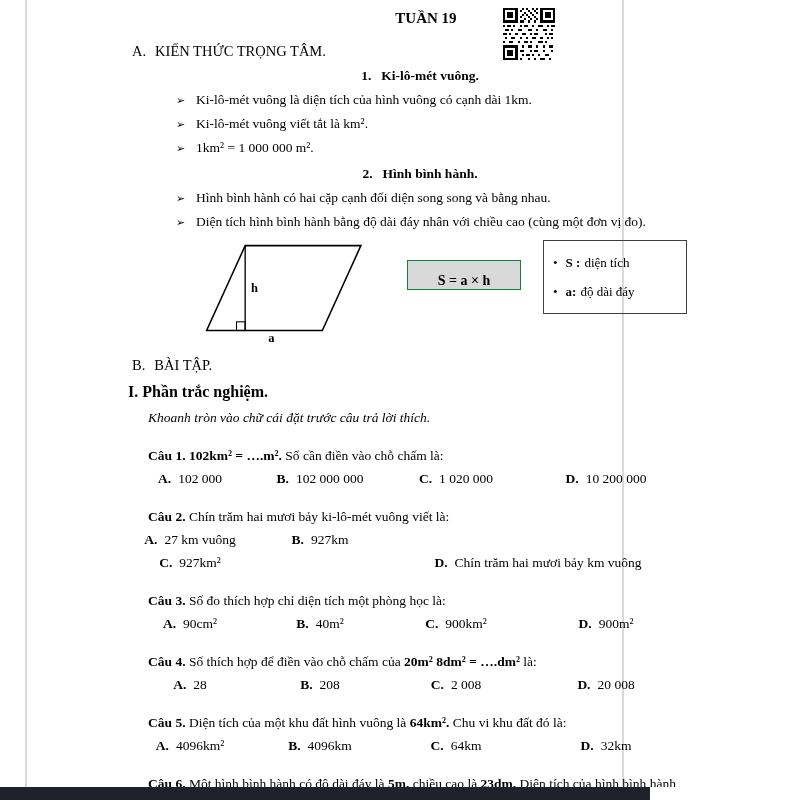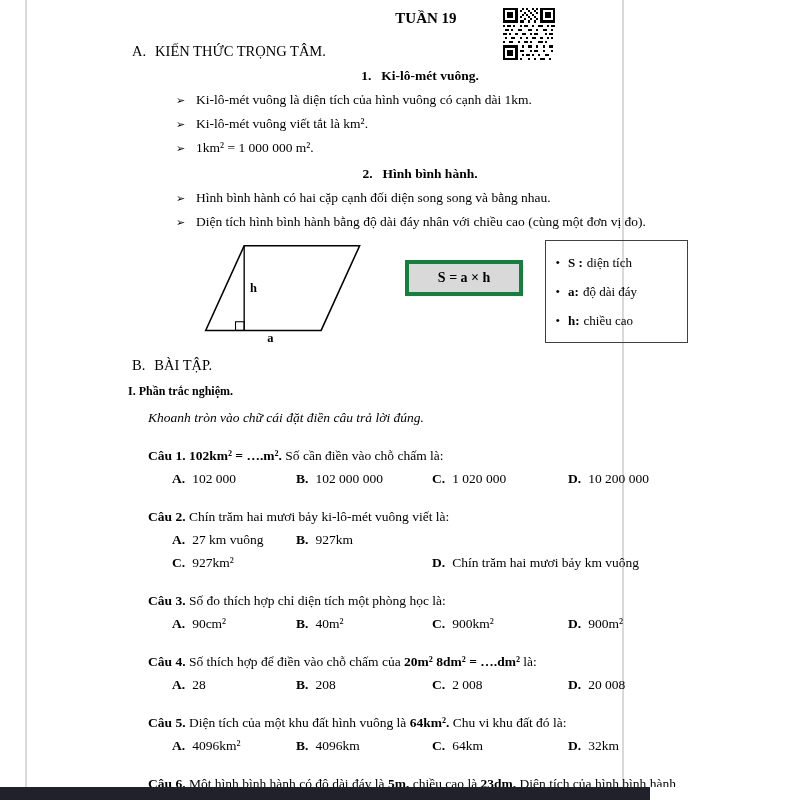--- a/index.html
+++ b/index.html
@@ -14,33 +14,33 @@
   .title{padding-top:8px;text-align:center;font-weight:bold;font-size:15px;line-height:20px;margin-right:-36px;}
   .heading{margin-top:12px;font-weight:normal;font-size:14.5px;line-height:22px;margin-left:4px;}
   .heading .h-label{margin-right:9px;}
   .topic{margin-top:2px;padding-left:24px;font-weight:bold;line-height:24px;text-align:center;}
   .topic .t-num{margin-right:10px;}
   .bullet{padding-left:48px;line-height:24px;}
   .bullet .marker{display:inline-block;width:20px;font-size:11px;}
   .diagram-row{margin-top:2px;display:flex;align-items:flex-start;}
   .para-svg{margin-left:70px;}
   .formula-box{margin-left:24px;margin-top:24px;width:112px;height:28px;background:#d9d9d9;
-               border:4px solid #15803d;display:flex;align-items:center;justify-content:center;
+               border:1px solid #15803d;display:flex;align-items:flex-end;justify-content:center;
                font-weight:bold;font-size:14px;}
   .legend-box{margin-left:22px;margin-top:4px;width:124px;border:1px solid #404040;padding:7px 9px;}
   .legend-item{line-height:29px;font-size:13px;white-space:nowrap;}
   .legend-item .dot{margin-right:8px;}
   .legend-item b{margin-right:4px;}
   .heading-b{margin-top:10px;}
-  .sub-heading{margin-top:4px;font-weight:bold;font-size:12px;line-height:23px;}
+  .sub-heading{margin-top:4px;font-weight:bold;font-size:16px;line-height:23px;}
   .instruction{margin-top:3px;padding-left:20px;font-style:italic;line-height:23px;}
   .question{margin-top:2px;}
   .q-stem{padding-left:20px;line-height:23px;margin-top:15px;}
   .q-stem b{white-space:pre-wrap;}
-  .options{display:grid;grid-template-columns:124px 136px 136px 1fr;margin-left:44px;line-height:23px;}
+  .options{display:grid;grid-template-columns:124px 136px 136px 1fr;line-height:23px;text-align:center;}
   .opt b{margin-right:7px;}
   .opt{white-space:nowrap;}
   .c1{grid-column:1;}
   .c2{grid-column:2;}
   .c3span{grid-column:3 / 5;}
 </style>
 </head>
 <body>
 
 <div class="page">
@@ -104,36 +104,33 @@
       <div class="formula-box">
         <span>S = a × h</span>
       </div>
       <div class="legend-box">
         <div class="legend-item">
           <span class="dot">•</span><b>S :</b><span>diện tích</span>
         </div>
         <div class="legend-item">
           <span class="dot">•</span><b>a:</b><span>độ dài đáy</span>
         </div>
-        <div class="legend-item">
-          <span class="dot">•</span><b>h:</b><span>chiều cao</span>
-        </div>
       </div>
     </div>
 
     <div class="heading heading-b">
       <span class="h-label">B.</span><span>BÀI TẬP.</span>
     </div>
 
     <div class="sub-heading">
       <span>I.</span>
       <span>Phần trắc nghiệm.</span>
     </div>
 
-    <div class="instruction">Khoanh tròn vào chữ cái đặt điền câu trả lời đúng.</div>
+    <div class="instruction">Khoanh tròn vào chữ cái đặt trước câu trả lời thích.</div>
 
     <div class="question">
       <div class="q-stem">
         <b>Câu 1.</b> <span></span> <b>102km² = ….m².</b> <span></span> <b></b> <span>Số cần điền vào chỗ chấm là:</span>
       </div>
       <div class="options">
         <span class="opt"><b>A.</b><span>102 000</span></span>
         <span class="opt"><b>B.</b><span>102 000 000</span></span>
         <span class="opt"><b>C.</b><span>1 020 000</span></span>
         <span class="opt"><b>D.</b><span>10 200 000</span></span>

